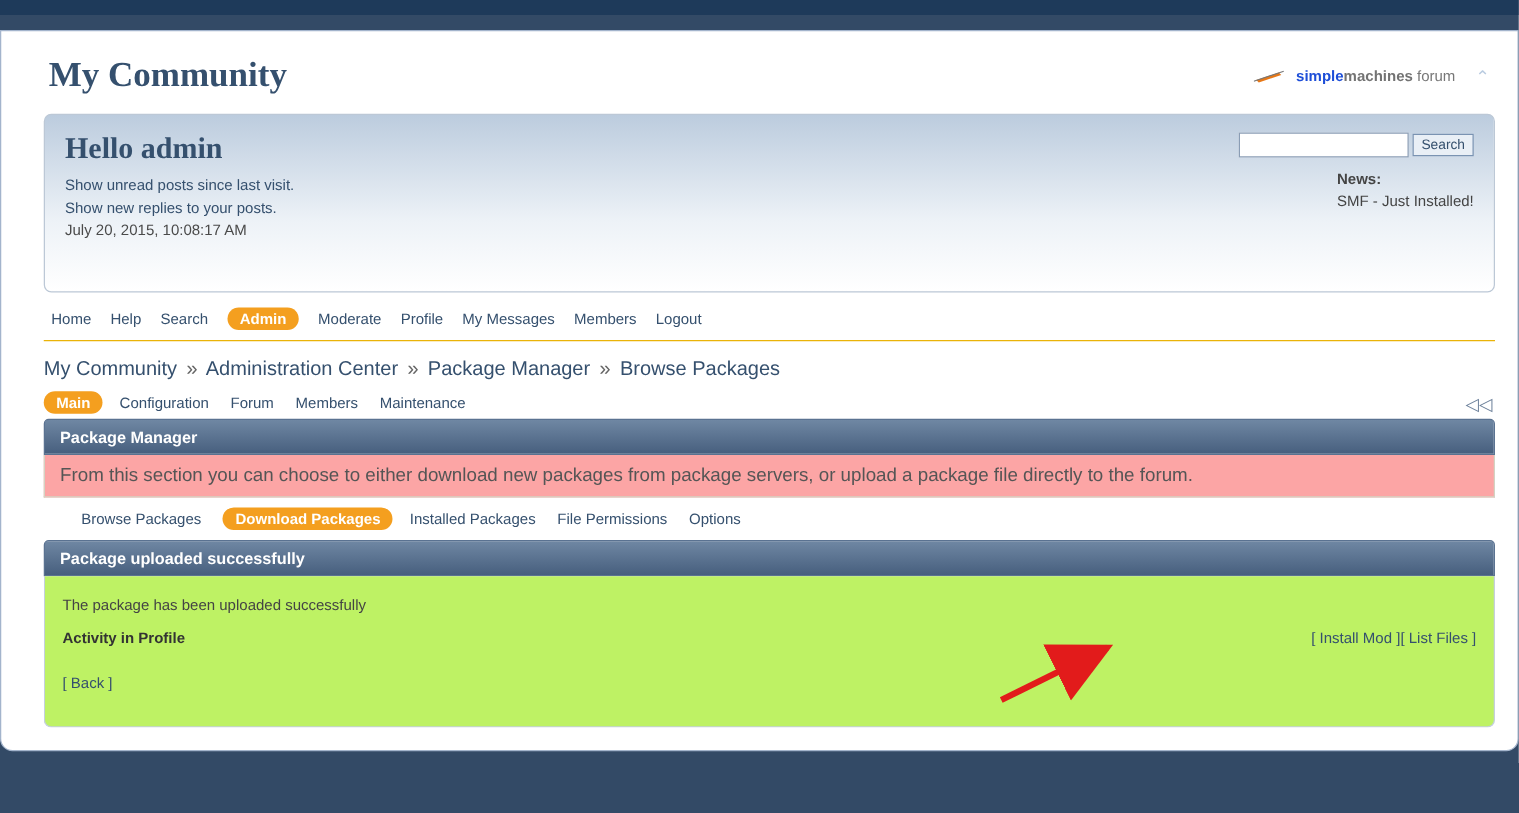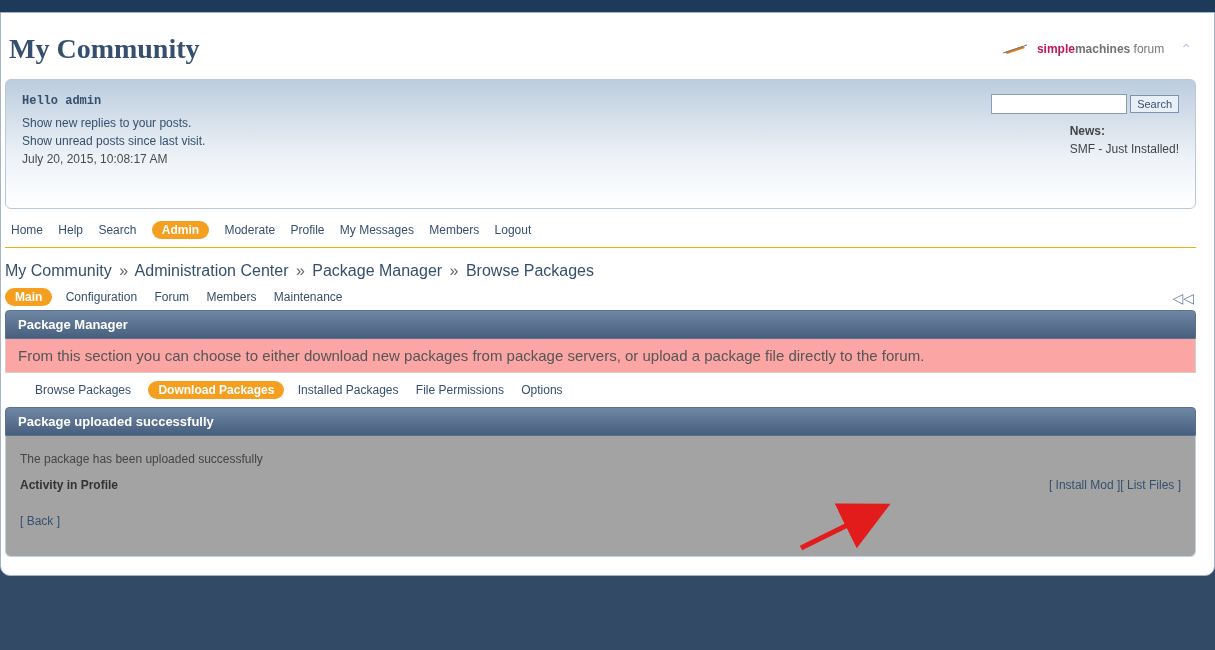--- a/index.html
+++ b/index.html
@@ -5,24 +5,24 @@
   * { box-sizing: border-box; }
   body {
     margin: 0;
     font-family: Verdana, Arial, sans-serif;
     font-size: 12px;
     background: #334a66;
     color: #444;
   }
   .wrapper {
     background: #fff;
-    margin: 0 auto;
+    margin: 12px auto;
     width: 1215px;
     border-radius: 0 0 10px 10px;
-    padding: 10px 18px 18px 4px;
+    padding: 10px 18px 18px 34px;
     border: 1px solid #a3b4cc;
     position: relative;
   }
   .topbar {
     background: #1e3a5a;
     height: 12px;
     width: 1215px;
     margin: 0 auto;
   }
   .header-row {
@@ -36,32 +36,32 @@
     font-size: 28px;
     font-weight: bold;
     color: #35506e;
   }
   .logo-area {
     display: flex;
     align-items: center;
     gap: 6px;
     color: #666;
   }
-  .logo-area .simple { color: #be185d; font-weight: bold; }
+  .logo-area .simple { color: #1d4ed8; font-weight: bold; }
   .logo-area .machines { color: #737373; font-weight: bold; }
   .logo-area .forum { color: #777; }
   .collapse-arrow { color:#b9cbe0; font-size:14px; margin-left:10px;}
   .userbox {
     background: linear-gradient(#bcccde, #edf2f7 60%, #fff);
     border: 1px solid #bcc8d6;
     border-radius: 6px;
     padding: 14px 16px 40px 16px;
     position: relative;
   }
-  .hello { font-family: Liberation Mono, monospace; font-size: 12px; color: #35506e; margin-bottom: 6px; font-weight:bold;}
+  .hello { font-family: Liberation Serif, serif; font-size: 24px; color: #35506e; margin-bottom: 6px; font-weight:bold;}
   .userlinks a { color: #35506e; text-decoration: none; }
   .userlinks div { line-height: 1.5; color:#4a4a4a;}
   .search-area { position: absolute; top: 14px; right: 16px; }
   .search-area input[type=text] { width: 136px; height: 20px; border:1px solid #8a9db5; font-size:11px; padding:1px 3px;}
   .search-area button { font-size: 11px; border:1px solid #7a93b2; background:#e9eff6; color:#35506e; padding:2px 6px; cursor:pointer;}
   .news { position:absolute; right:16px; top:42px; text-align:left; color:#444; line-height:1.5;}
   .news b { display:block;}
   .mainmenu { padding: 14px 0 10px 6px; border-bottom:1px solid #eab308; margin-bottom: 14px;}
   .mainmenu a { color: #35506e; text-decoration: none; margin-right: 12px; font-size:12px;}
   .pill { background:#f49f1f; color:#fff; padding:2px 10px; border-radius:10px; font-weight:bold; font-size:12px;}
@@ -78,21 +78,21 @@
     color:#fff; font-weight:bold; padding:6px 12px; border-radius:4px 4px 0 0; font-size:13px;
     border:1px solid #5a7291;
   }
   .infobar {
     background:#fca5a5; border:1px solid #d3d3c3; border-top:none; padding:8px 12px; color:#555; font-size:15px;
   }
   .subtabs { padding: 10px 0 10px 30px; }
   .subtabs a { color:#35506e; text-decoration:none; margin-right:14px; font-size:12px;}
   .subtabs .pill { margin-right:10px;}
   .contentbox {
-    background:#a3a3a3; border:1px solid #c5d0de; border-radius:0 0 6px 6px; border-top:none;
+    background:#bef264; border:1px solid #c5d0de; border-radius:0 0 6px 6px; border-top:none;
     padding: 16px 14px 28px 14px; color:#444; position:relative;
   }
   .uploaded-msg { margin-bottom:12px;}
   .pkg-row { display:flex; align-items:center;}
   .pkg-name { font-weight:bold; color:#333; flex:0 0 auto;}
   .pkg-actions { margin-left:auto; display:flex; }
   .pkg-actions a { color:#35506e; text-decoration:none;}
   .back-link { margin-top:22px;}
   .back-link a {color:#35506e; text-decoration:none;}
   .arrow-svg { position:absolute; left:785px; top:475px; pointer-events:none;}
@@ -112,22 +112,22 @@
           <path d="M0 11 L24 3" stroke="#777" stroke-width="1"></path>
         </svg>
       <span><span class="simple">simple</span><span class="machines">machines</span><span class="forum"> forum</span></span>
       <span class="collapse-arrow">⌃</span>
     </div>
   </div>
 
   <div class="userbox">
     <div class="hello">Hello admin</div>
     <div class="userlinks">
+      <div><a href="#">Show unread posts since last visit.</a></div>
       <div><a href="#">Show new replies to your posts.</a></div>
-      <div><a href="#">Show unread posts since last visit.</a></div>
       <div>July 20, 2015, 10:08:17 AM</div>
     </div>
     <div class="search-area">
       <input type="text" value="" style="">
       <button>Search</button>
     </div>
     <div class="news">
       <b>News:</b>
       <span>SMF - Just Installed!</span>
     </div>

